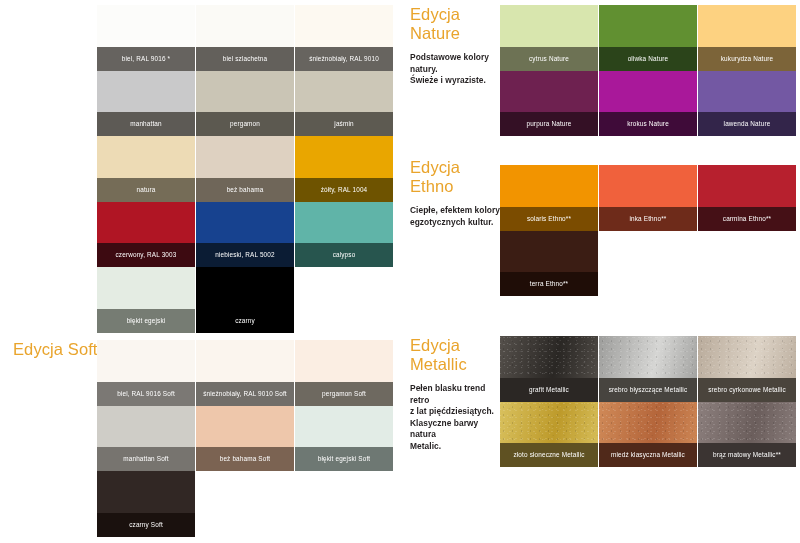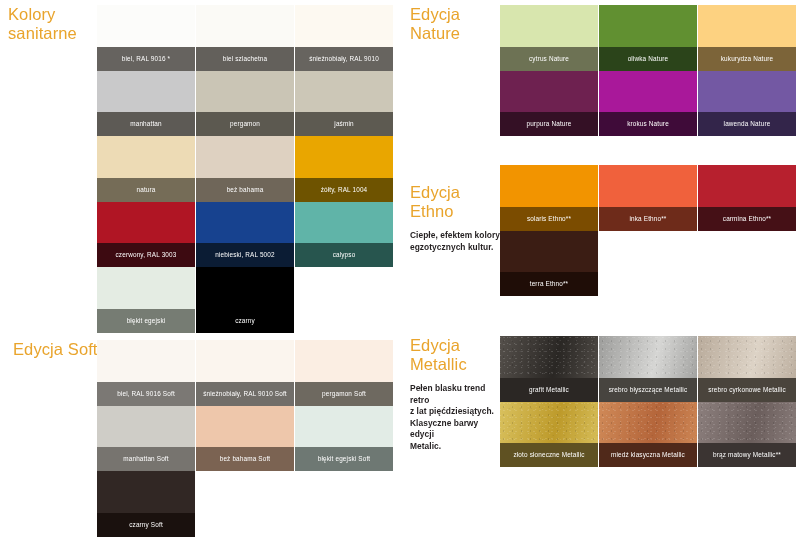--- a/index.html
+++ b/index.html
@@ -62,24 +62,20 @@
       radial-gradient(circle at 52% 41%, rgba(255,255,255,.5) 0 .6px, transparent .7px);
     background-size: 7px 6px, 9px 8px, 6px 7px, 11px 9px, 8px 11px;
     pointer-events: none;
   }
 </style>
 </head>
 <body>
 
 <div id="sheet">
 
-  <div class="sect-text" style="left:8px; top:5px; width:86px;">
-    <div class="sect-title">Kolory
-sanitarne</div>
-  </div>
   <div class="grid" id="grid-sanitarne" style="left:97px; top:5px; width:298px; height:332px;
               grid-template-columns:repeat(3, 98px);
               grid-template-rows:repeat(5, 65.5px);
               column-gap:1px; row-gap:0px;">
       <div class="cell">
         <div class="chip" style="background: rgb(252, 252, 250);"></div>
         <div class="chip-label" style="background: rgb(102, 99, 95);">biel, RAL 9016 *</div>
       </div>
       <div class="cell">
         <div class="chip" style="background: rgb(251, 250, 246);"></div>
@@ -132,20 +128,23 @@
       <div class="cell">
         <div class="chip" style="background: rgb(0, 0, 0);"></div>
         <div class="chip-label" style="background: rgb(0, 0, 0);">czarny</div>
       </div>
       <div class="cell empty"></div>
     </div>
 
   <div class="sect-text" style="left:410px; top:5px; width:90px;">
     <div class="sect-title">Edycja
 Nature</div>
+    <div class="sect-desc">Podstawowe kolory
+natury.
+Świeże i wyraziste.</div>
   </div>
   <div class="grid" id="grid-nature" style="left:500px; top:5px; width:298px; height:131px;
               grid-template-columns:repeat(3, 98px);
               grid-template-rows:repeat(2, 65.5px);
               column-gap:1px; row-gap:0px;">
       <div class="cell">
         <div class="chip" style="background: rgb(216, 230, 174);"></div>
         <div class="chip-label" style="background: rgb(109, 114, 84);">cytrus Nature</div>
       </div>
       <div class="cell">
@@ -163,21 +162,21 @@
       <div class="cell">
         <div class="chip" style="background: rgb(169, 24, 154);"></div>
         <div class="chip-label" style="background: rgb(63, 11, 57);">krokus Nature</div>
       </div>
       <div class="cell">
         <div class="chip" style="background: rgb(115, 88, 163);"></div>
         <div class="chip-label" style="background: rgb(51, 37, 74);">lawenda Nature</div>
       </div>
     </div>
 
-  <div class="sect-text" style="left:410px; top:183px; width:92px;">
+  <div class="sect-text" style="left:410px; top:158px; width:92px;">
     <div class="sect-title">Edycja Ethno</div>
     <div class="sect-desc">Ciepłe, efektem kolory
 egzotycznych kultur.</div>
   </div>
   <div class="grid" id="grid-ethno" style="left:500px; top:165px; width:298px; height:131px;
               grid-template-columns:repeat(3, 98px);
               grid-template-rows:repeat(2, 65.5px);
               column-gap:1px; row-gap:0px;">
       <div class="cell">
         <div class="chip" style="background: rgb(242, 148, 0);"></div>
@@ -236,21 +235,21 @@
       </div>
       <div class="cell empty"></div>
       <div class="cell empty"></div>
     </div>
 
   <div class="sect-text" style="left:410px; top:336px; width:92px;">
     <div class="sect-title">Edycja
 Metallic</div>
     <div class="sect-desc">Pełen blasku trend retro
 z lat pięćdziesiątych.
-Klasyczne barwy edycji
+Klasyczne barwy natura
 Metalic.</div>
   </div>
   <div class="grid" id="grid-metallic" style="left:500px; top:336px; width:298px; height:131px;
               grid-template-columns:repeat(3, 98px);
               grid-template-rows:repeat(2, 65.5px);
               column-gap:1px; row-gap:0px;">
       <div class="cell">
         <div class="chip" style="background: linear-gradient(103deg, rgb(85, 80, 75) 0%, rgb(42, 39, 36) 55%, rgb(85, 80, 75) 100%);">
           <div class="speckle"></div>
         </div>

